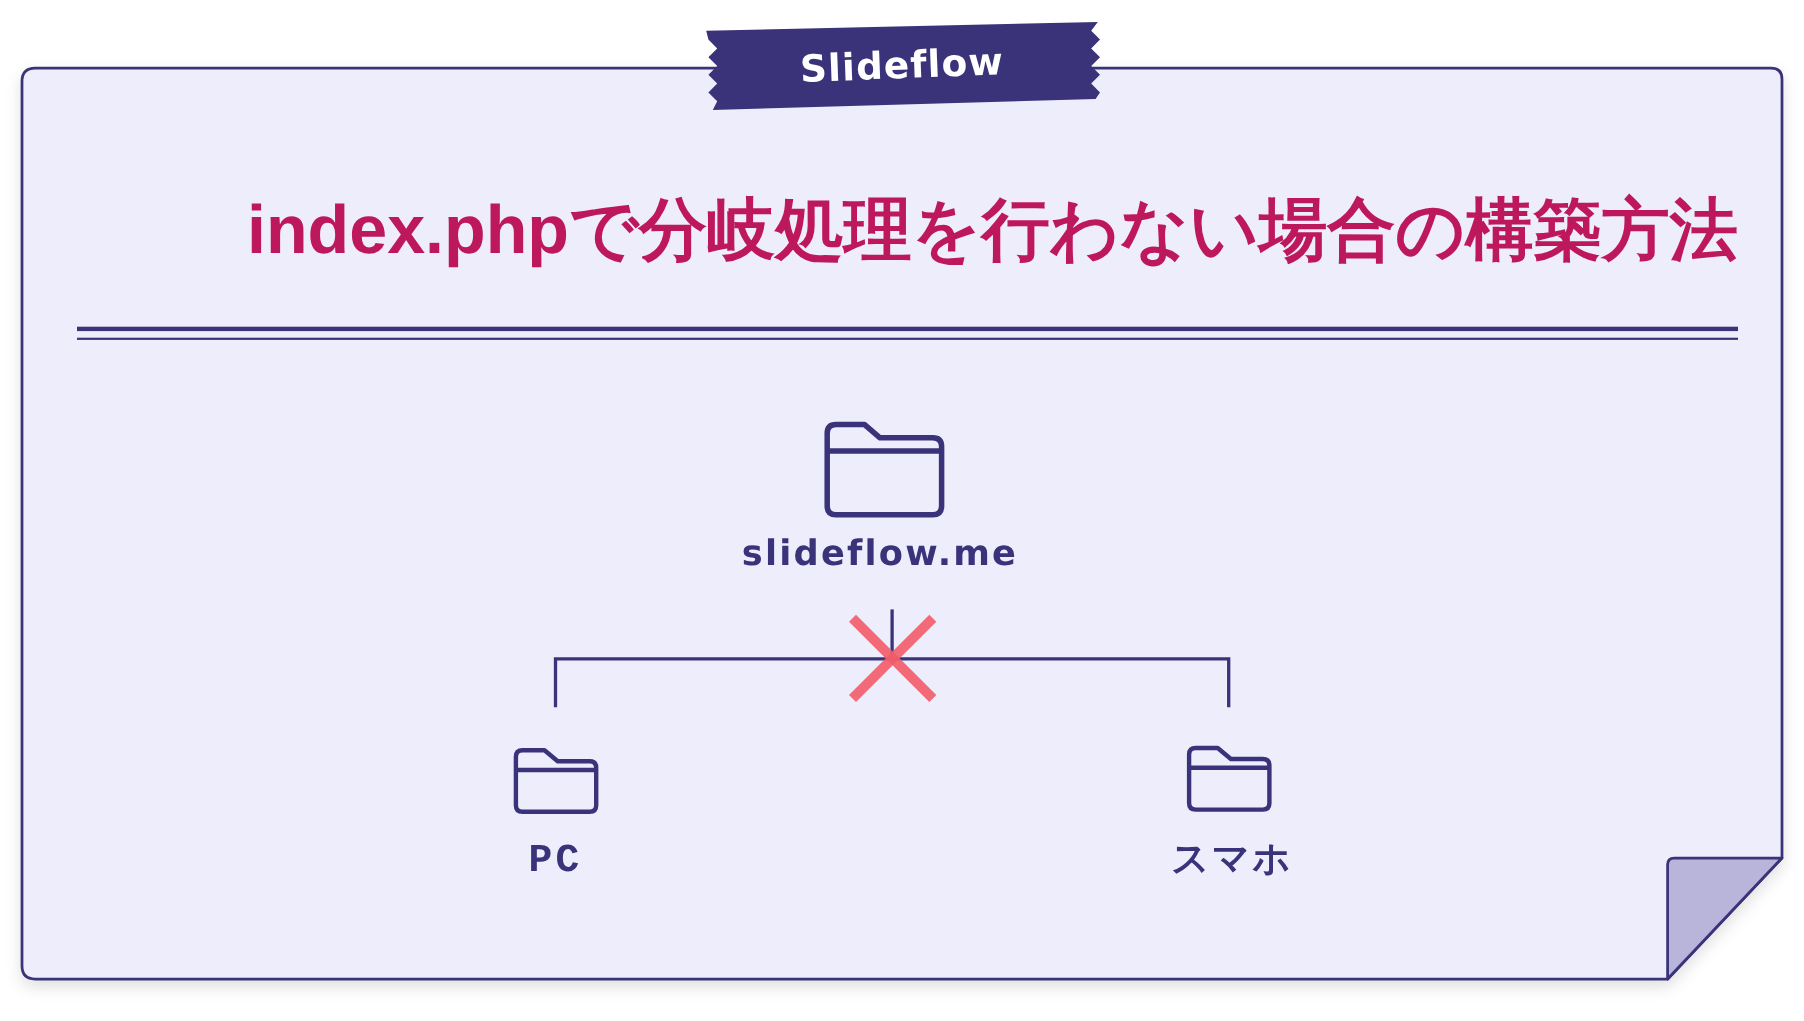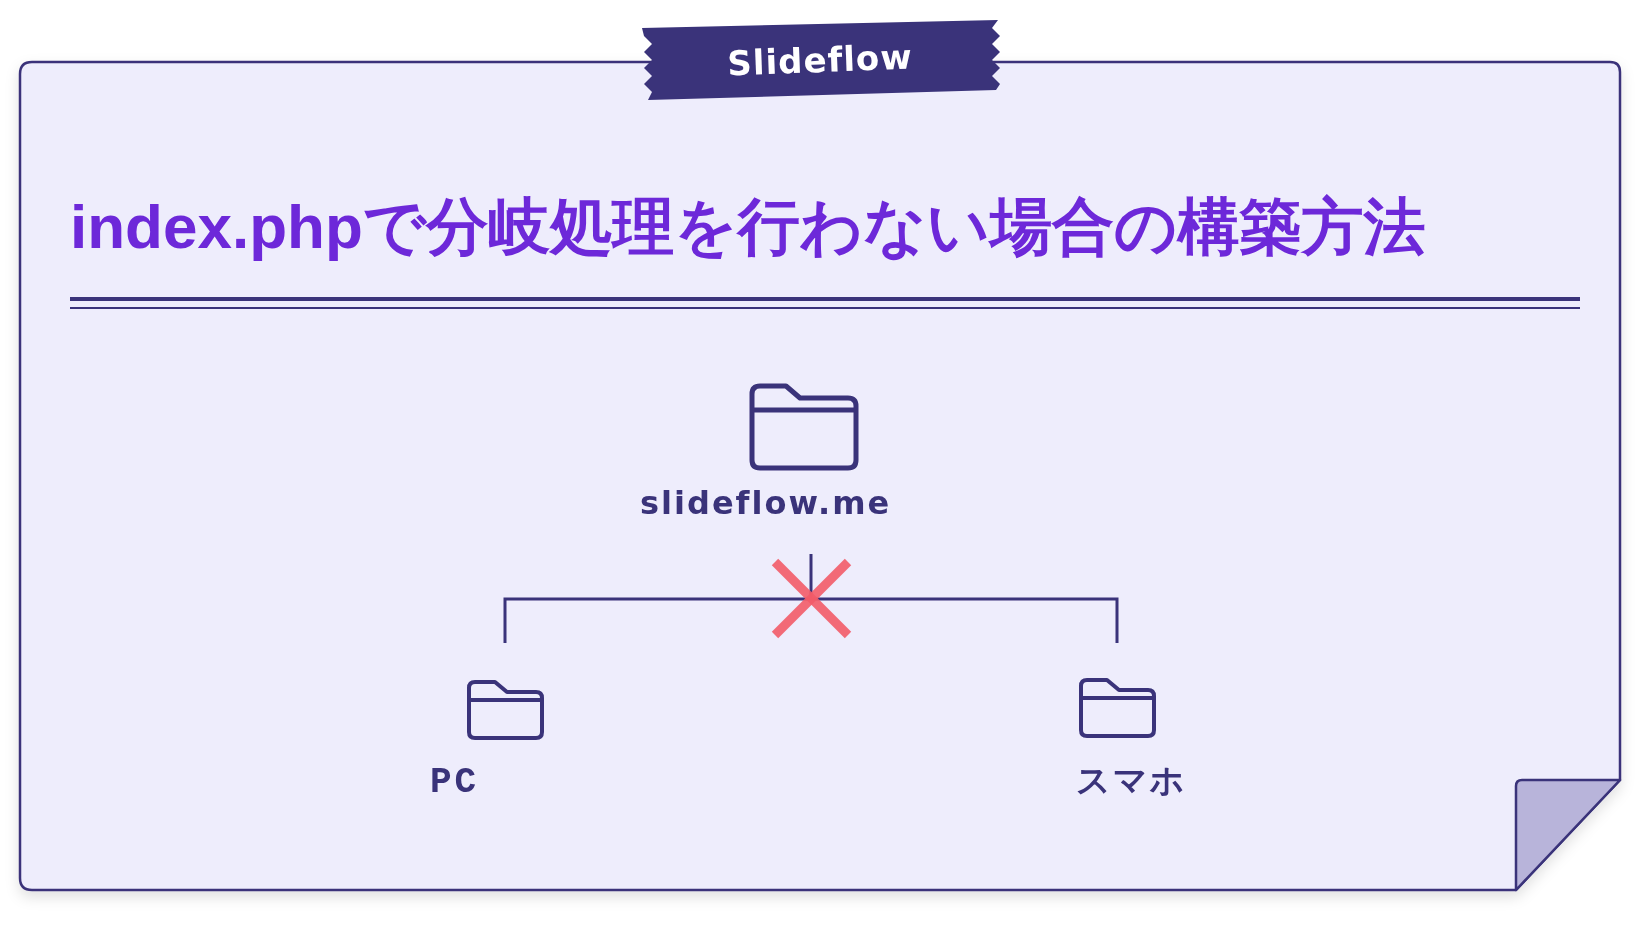--- a/index.html
+++ b/index.html
@@ -28,49 +28,49 @@
       font-family: "DejaVu Sans", sans-serif;
       font-weight: bold;
       font-size: 34px;
       letter-spacing: 1px;
       transform: rotate(-2.2deg);
     }
     .title {
       position: absolute;
       left: 70px; top: 170px;
       width: 1510px;
-      text-align: left;
-      color: #6d28d9;
+      text-align: right;
+      color: #be185d;
       font-family: "Liberation Sans", sans-serif;
       font-weight: bold;
       font-size: 62px;
       line-height: 80px;
       white-space: nowrap;
       letter-spacing: 0px;
-      margin-top: 17px;
     }
     .rule-thick {
       position: absolute; left: 70px; top: 297px; width: 1510px; height: 4px;
       background: #3a337a;
     }
     .rule-thin {
       position: absolute; left: 70px; top: 307px; width: 1510px; height: 2px;
       background: #3a337a;
     }
     .diagram-svg { position: absolute; left: 0; top: 0; }
     .label {
       position: absolute;
       color: #3a337a;
       font-family: "DejaVu Sans", sans-serif;
       font-weight: bold;
+      text-align: center;
       white-space: nowrap;
     }
     .label-root { left: 640px; top: 484px; width: 320px; font-size: 32px; letter-spacing: 2px; }
     .label-pc { left: 430px; top: 762px; width: 150px; font-size: 36px; letter-spacing: 3px; font-family: Liberation Mono, monospace; }
-    .label-sp { left: 1076px; top: 758px; width: 200px; font-size: 34px; letter-spacing: 2px; font-family: Liberation Mono, monospace; }
+    .label-sp { left: 1020px; top: 758px; width: 200px; font-size: 34px; letter-spacing: 2px; font-family: Liberation Mono, monospace; }
   </style>
 </head>
 <body>
 
 <div class="card-wrap">
   <svg class="card-svg" width="1640" height="928" viewBox="0 0 1640 928">
     <defs>
       <filter id="sh" x="-5%" y="-5%" width="110%" height="115%">
         <feDropShadow dx="0" dy="6" stdDeviation="7" flood-color="#000000" flood-opacity="0.12"></feDropShadow>
       </filter>

